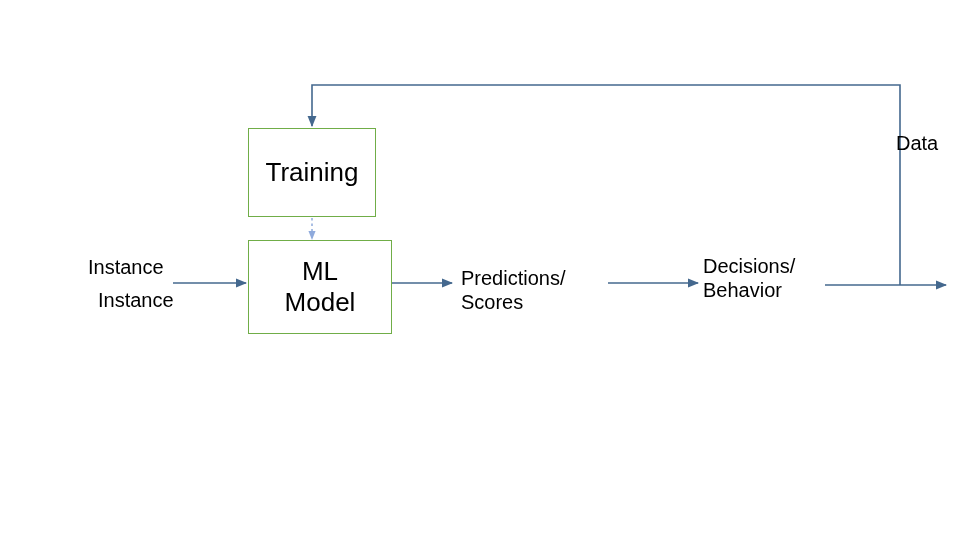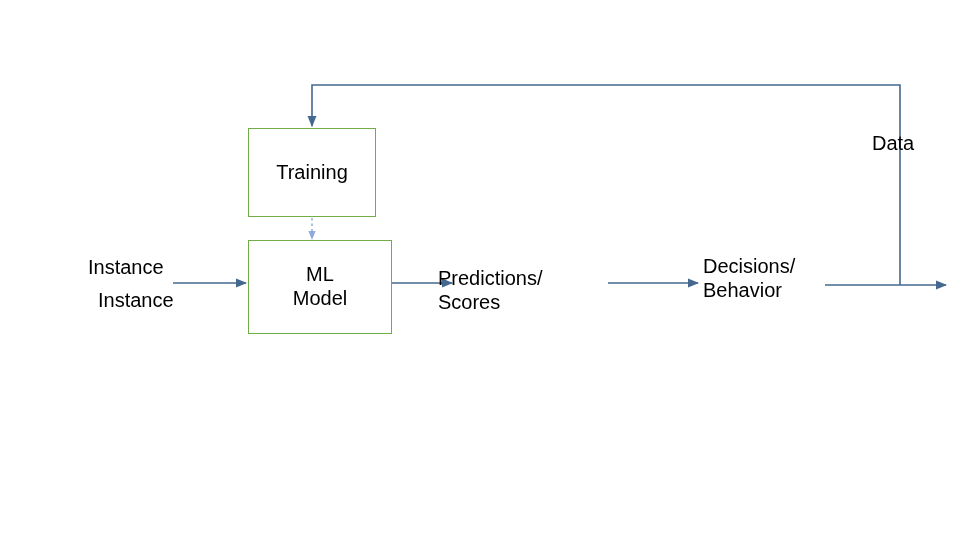--- a/index.html
+++ b/index.html
@@ -26,21 +26,21 @@
   .node-box {
     position: absolute;
     box-sizing: border-box;
     border: 1.5px solid #70AD47;
     background: #ffffff;
     display: flex;
     align-items: center;
     justify-content: center;
     text-align: center;
     line-height: 1.18;
-    font-size: 20px;
+    font-size: 26px;
     color: #000000;
     white-space: pre-line;
   }
   #box-training {
     left: 248px;
     top: 128px;
     width: 128px;
     height: 89px;
   }
   #box-ml-model {
@@ -58,29 +58,29 @@
   }
   #label-instance-1 {
     left: 88px;
     top: 255px;
   }
   #label-instance-2 {
     left: 98px;
     top: 288px;
   }
   #label-predictions {
-    left: 438px;
+    left: 461px;
     top: 266px;
   }
   #label-decisions {
     left: 703px;
     top: 254px;
   }
   #label-data {
-    left: 872px;
+    left: 896px;
     top: 131px;
     text-align: center;
   }
 </style>
 </head>
 <body>
 
 <div id="canvas">
 
   <svg id="diagram-svg" viewBox="0 0 960 540" xmlns="http://www.w3.org/2000/svg">

